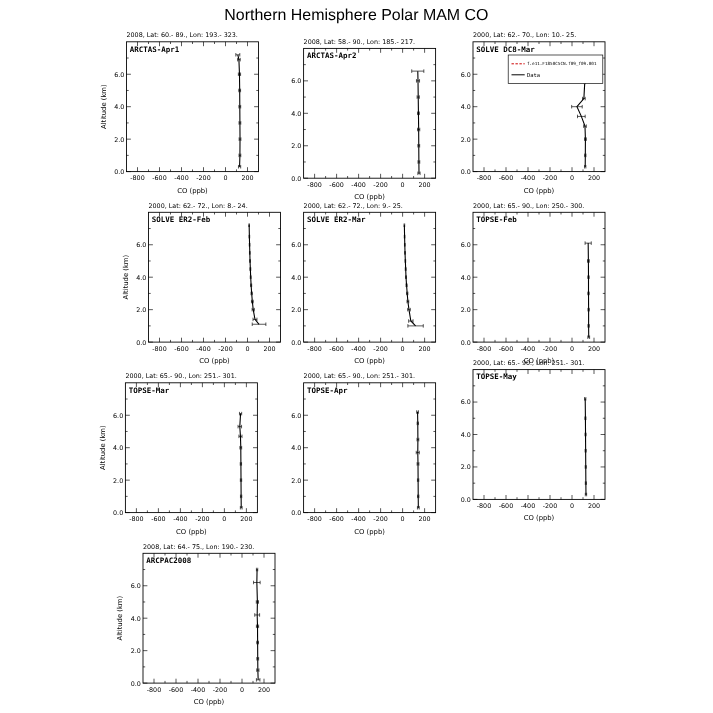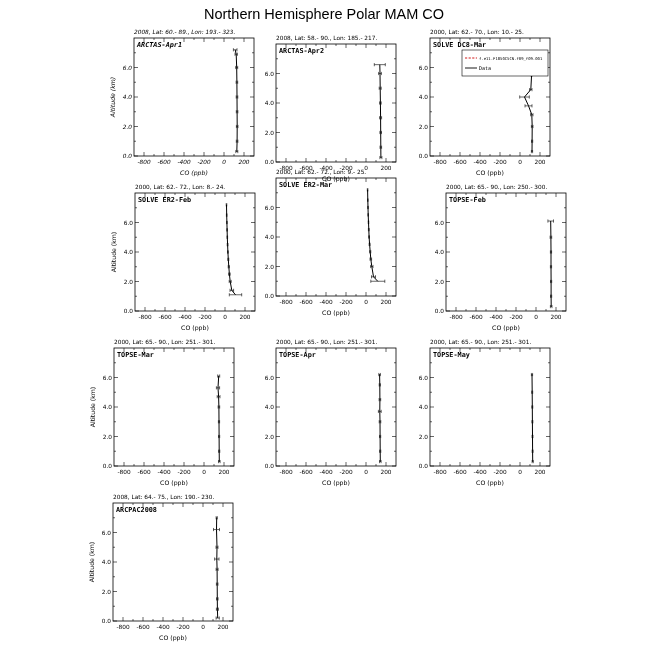--- a/index.html
+++ b/index.html
@@ -17,21 +17,21 @@
   .eb{stroke:#000;stroke-width:0.6;}
   .lg{font-size:3.9px;font-family:"DejaVu Sans Mono",monospace;}
   .lg2{font-size:5px;font-family:"DejaVu Sans Mono",monospace;}
 </style>
 </head>
 <body>
 
 <div class="page">
   <div class="title">Northern Hemisphere Polar MAM CO</div>
   <div id="grid">
-      <div class="panel" style="left: 108px; top: 26px; font-style: italic;"><svg width="150" height="152" viewBox="0 0 150 152">
+      <div class="panel" style="left: 89px; top: 26px;"><svg width="150" height="152" viewBox="0 0 150 152">
           <text class="hdr" x="26" y="8">2008, Lat: 60.- 89., Lon: 193.- 323.</text>
           <rect x="26" y="12" width="120" height="118" fill="none" stroke="#000" stroke-width="0.8"></rect>
           <line class="tk" x1="36" y1="130" x2="36" y2="126"></line>
           <line class="tk" x1="36" y1="12" x2="36" y2="16"></line>
           <text class="xt" x="36" y="138" text-anchor="middle">-800</text>
           <line class="tk" x1="56" y1="130" x2="56" y2="126"></line>
           <line class="tk" x1="56" y1="12" x2="56" y2="16"></line>
           <text class="xt" x="56" y="138" text-anchor="middle">-600</text>
           <line class="tk" x1="76" y1="130" x2="76" y2="126"></line>
           <line class="tk" x1="76" y1="12" x2="76" y2="16"></line>
@@ -364,21 +364,21 @@
           <line class="eb" x1="117.6" y1="39.9" x2="117.6" y2="43.1"></line>
           <line class="eb" x1="118.2" y1="39.9" x2="118.2" y2="43.1"></line>
           <line class="eb" x1="117.4" y1="34.125" x2="118" y2="34.125"></line>
           <line class="eb" x1="117.4" y1="32.525" x2="117.4" y2="35.725"></line>
           <line class="eb" x1="118" y1="32.525" x2="118" y2="35.725"></line>
           <line class="eb" x1="117.2" y1="23.799999999999997" x2="117.8" y2="23.799999999999997"></line>
           <line class="eb" x1="117.2" y1="22.199999999999996" x2="117.2" y2="25.4"></line>
           <line class="eb" x1="117.8" y1="22.199999999999996" x2="117.8" y2="25.4"></line>
           <polyline points="126.5,113.8 122.8,109.3 121.2,100.5 120.4,93.1 119.8,85.8 119.3,78.4 118.9,71.0 118.6,63.6 118.3,56.3 118.1,48.9 117.9,41.5 117.7,34.1 117.5,23.8" fill="none" stroke="#000000" stroke-width="1"></polyline>
         </svg></div>
-      <div class="panel" style="left: 250px; top: 166px;"><svg width="150" height="152" viewBox="0 0 150 152">
+      <div class="panel" style="left: 250px; top: 181px;"><svg width="150" height="152" viewBox="0 0 150 152">
           <text class="hdr" x="26" y="8">2000, Lat: 62.- 72., Lon: 9.- 25.</text>
           <rect x="26" y="12" width="120" height="118" fill="none" stroke="#000" stroke-width="0.8"></rect>
           <line class="tk" x1="36" y1="130" x2="36" y2="126"></line>
           <line class="tk" x1="36" y1="12" x2="36" y2="16"></line>
           <text class="xt" x="36" y="138" text-anchor="middle">-800</text>
           <line class="tk" x1="56" y1="130" x2="56" y2="126"></line>
           <line class="tk" x1="56" y1="12" x2="56" y2="16"></line>
           <text class="xt" x="56" y="138" text-anchor="middle">-600</text>
           <line class="tk" x1="76" y1="130" x2="76" y2="126"></line>
           <line class="tk" x1="76" y1="12" x2="76" y2="16"></line>
@@ -458,21 +458,21 @@
           <line class="eb" x1="117.7" y1="39.9" x2="117.7" y2="43.1"></line>
           <line class="eb" x1="118.3" y1="39.9" x2="118.3" y2="43.1"></line>
           <line class="eb" x1="117.5" y1="34.125" x2="118.1" y2="34.125"></line>
           <line class="eb" x1="117.5" y1="32.525" x2="117.5" y2="35.725"></line>
           <line class="eb" x1="118.1" y1="32.525" x2="118.1" y2="35.725"></line>
           <line class="eb" x1="117.3" y1="23.799999999999997" x2="117.9" y2="23.799999999999997"></line>
           <line class="eb" x1="117.3" y1="22.199999999999996" x2="117.3" y2="25.4"></line>
           <line class="eb" x1="117.9" y1="22.199999999999996" x2="117.9" y2="25.4"></line>
           <polyline points="127.8,115.3 123.5,110.8 121.8,100.5 120.8,93.1 120.2,85.8 119.6,78.4 119.1,71.0 118.8,63.6 118.5,56.3 118.2,48.9 118.0,41.5 117.8,34.1 117.6,23.8" fill="none" stroke="#000000" stroke-width="1"></polyline>
         </svg></div>
-      <div class="panel" style="left: 420px; top: 181px;"><svg width="150" height="152" viewBox="0 0 150 152">
+      <div class="panel" style="left: 404px; top: 181px;"><svg width="150" height="152" viewBox="0 0 150 152">
           <text class="hdr" x="26" y="8">2000, Lat: 65.- 90., Lon: 250.- 300.</text>
           <rect x="26" y="12" width="120" height="118" fill="none" stroke="#000" stroke-width="0.8"></rect>
           <line class="tk" x1="36" y1="130" x2="36" y2="126"></line>
           <line class="tk" x1="36" y1="12" x2="36" y2="16"></line>
           <text class="xt" x="36" y="138" text-anchor="middle">-800</text>
           <line class="tk" x1="56" y1="130" x2="56" y2="126"></line>
           <line class="tk" x1="56" y1="12" x2="56" y2="16"></line>
           <text class="xt" x="56" y="138" text-anchor="middle">-600</text>
           <line class="tk" x1="76" y1="130" x2="76" y2="126"></line>
           <line class="tk" x1="76" y1="12" x2="76" y2="16"></line>
@@ -693,21 +693,21 @@
           <line class="eb" x1="129.1" y1="62.025" x2="129.1" y2="65.225"></line>
           <line class="eb" x1="130.7" y1="62.025" x2="130.7" y2="65.225"></line>
           <line class="eb" x1="129.2" y1="48.875" x2="130.4" y2="48.875"></line>
           <line class="eb" x1="129.2" y1="47.275" x2="129.2" y2="50.475"></line>
           <line class="eb" x1="130.4" y1="47.275" x2="130.4" y2="50.475"></line>
           <line class="eb" x1="128.8" y1="38.55" x2="130.4" y2="38.55"></line>
           <line class="eb" x1="128.8" y1="36.949999999999996" x2="128.8" y2="40.15"></line>
           <line class="eb" x1="130.4" y1="36.949999999999996" x2="130.4" y2="40.15"></line>
           <polyline points="130.3,125.6 130.2,115.3 130.1,100.5 130.0,85.8 129.8,75.4 129.9,63.6 129.8,48.9 129.6,38.5" fill="none" stroke="#000000" stroke-width="1"></polyline>
         </svg></div>
-      <div class="panel" style="left: 404px; top: 336px;"><svg width="150" height="152" viewBox="0 0 150 152">
+      <div class="panel" style="left: 404px; top: 324px;"><svg width="150" height="152" viewBox="0 0 150 152">
           <text class="hdr" x="26" y="8">2000, Lat: 65.- 90., Lon: 251.- 301.</text>
           <rect x="26" y="12" width="120" height="118" fill="none" stroke="#000" stroke-width="0.8"></rect>
           <line class="tk" x1="36" y1="130" x2="36" y2="126"></line>
           <line class="tk" x1="36" y1="12" x2="36" y2="16"></line>
           <text class="xt" x="36" y="138" text-anchor="middle">-800</text>
           <line class="tk" x1="56" y1="130" x2="56" y2="126"></line>
           <line class="tk" x1="56" y1="12" x2="56" y2="16"></line>
           <text class="xt" x="56" y="138" text-anchor="middle">-600</text>
           <line class="tk" x1="76" y1="130" x2="76" y2="126"></line>
           <line class="tk" x1="76" y1="12" x2="76" y2="16"></line>
@@ -769,21 +769,21 @@
           <line class="eb" x1="127.80000000000001" y1="69.4" x2="127.80000000000001" y2="72.6"></line>
           <line class="eb" x1="128.8" y1="69.4" x2="128.8" y2="72.6"></line>
           <line class="eb" x1="127.7" y1="56.25" x2="128.7" y2="56.25"></line>
           <line class="eb" x1="127.7" y1="54.65" x2="127.7" y2="57.85"></line>
           <line class="eb" x1="128.7" y1="54.65" x2="128.7" y2="57.85"></line>
           <line class="eb" x1="127.39999999999999" y1="38.55" x2="128.6" y2="38.55"></line>
           <line class="eb" x1="127.39999999999999" y1="36.949999999999996" x2="127.39999999999999" y2="40.15"></line>
           <line class="eb" x1="128.6" y1="36.949999999999996" x2="128.6" y2="40.15"></line>
           <polyline points="128.7,125.6 128.6,115.3 128.5,100.5 128.4,85.8 128.3,71.0 128.2,56.3 128.0,38.5" fill="none" stroke="#000000" stroke-width="1"></polyline>
         </svg></div>
-      <div class="panel" style="left: 87px; top: 491px;"><svg width="150" height="152" viewBox="0 0 150 152">
+      <div class="panel" style="left: 104px; top: 491px;"><svg width="150" height="152" viewBox="0 0 150 152">
           <text class="hdr" x="26" y="8">2008, Lat: 64.- 75., Lon: 190.- 230.</text>
           <rect x="26" y="12" width="120" height="118" fill="none" stroke="#000" stroke-width="0.8"></rect>
           <line class="tk" x1="36" y1="130" x2="36" y2="126"></line>
           <line class="tk" x1="36" y1="12" x2="36" y2="16"></line>
           <text class="xt" x="36" y="138" text-anchor="middle">-800</text>
           <line class="tk" x1="56" y1="130" x2="56" y2="126"></line>
           <line class="tk" x1="56" y1="12" x2="56" y2="16"></line>
           <text class="xt" x="56" y="138" text-anchor="middle">-600</text>
           <line class="tk" x1="76" y1="130" x2="76" y2="126"></line>
           <line class="tk" x1="76" y1="12" x2="76" y2="16"></line>

